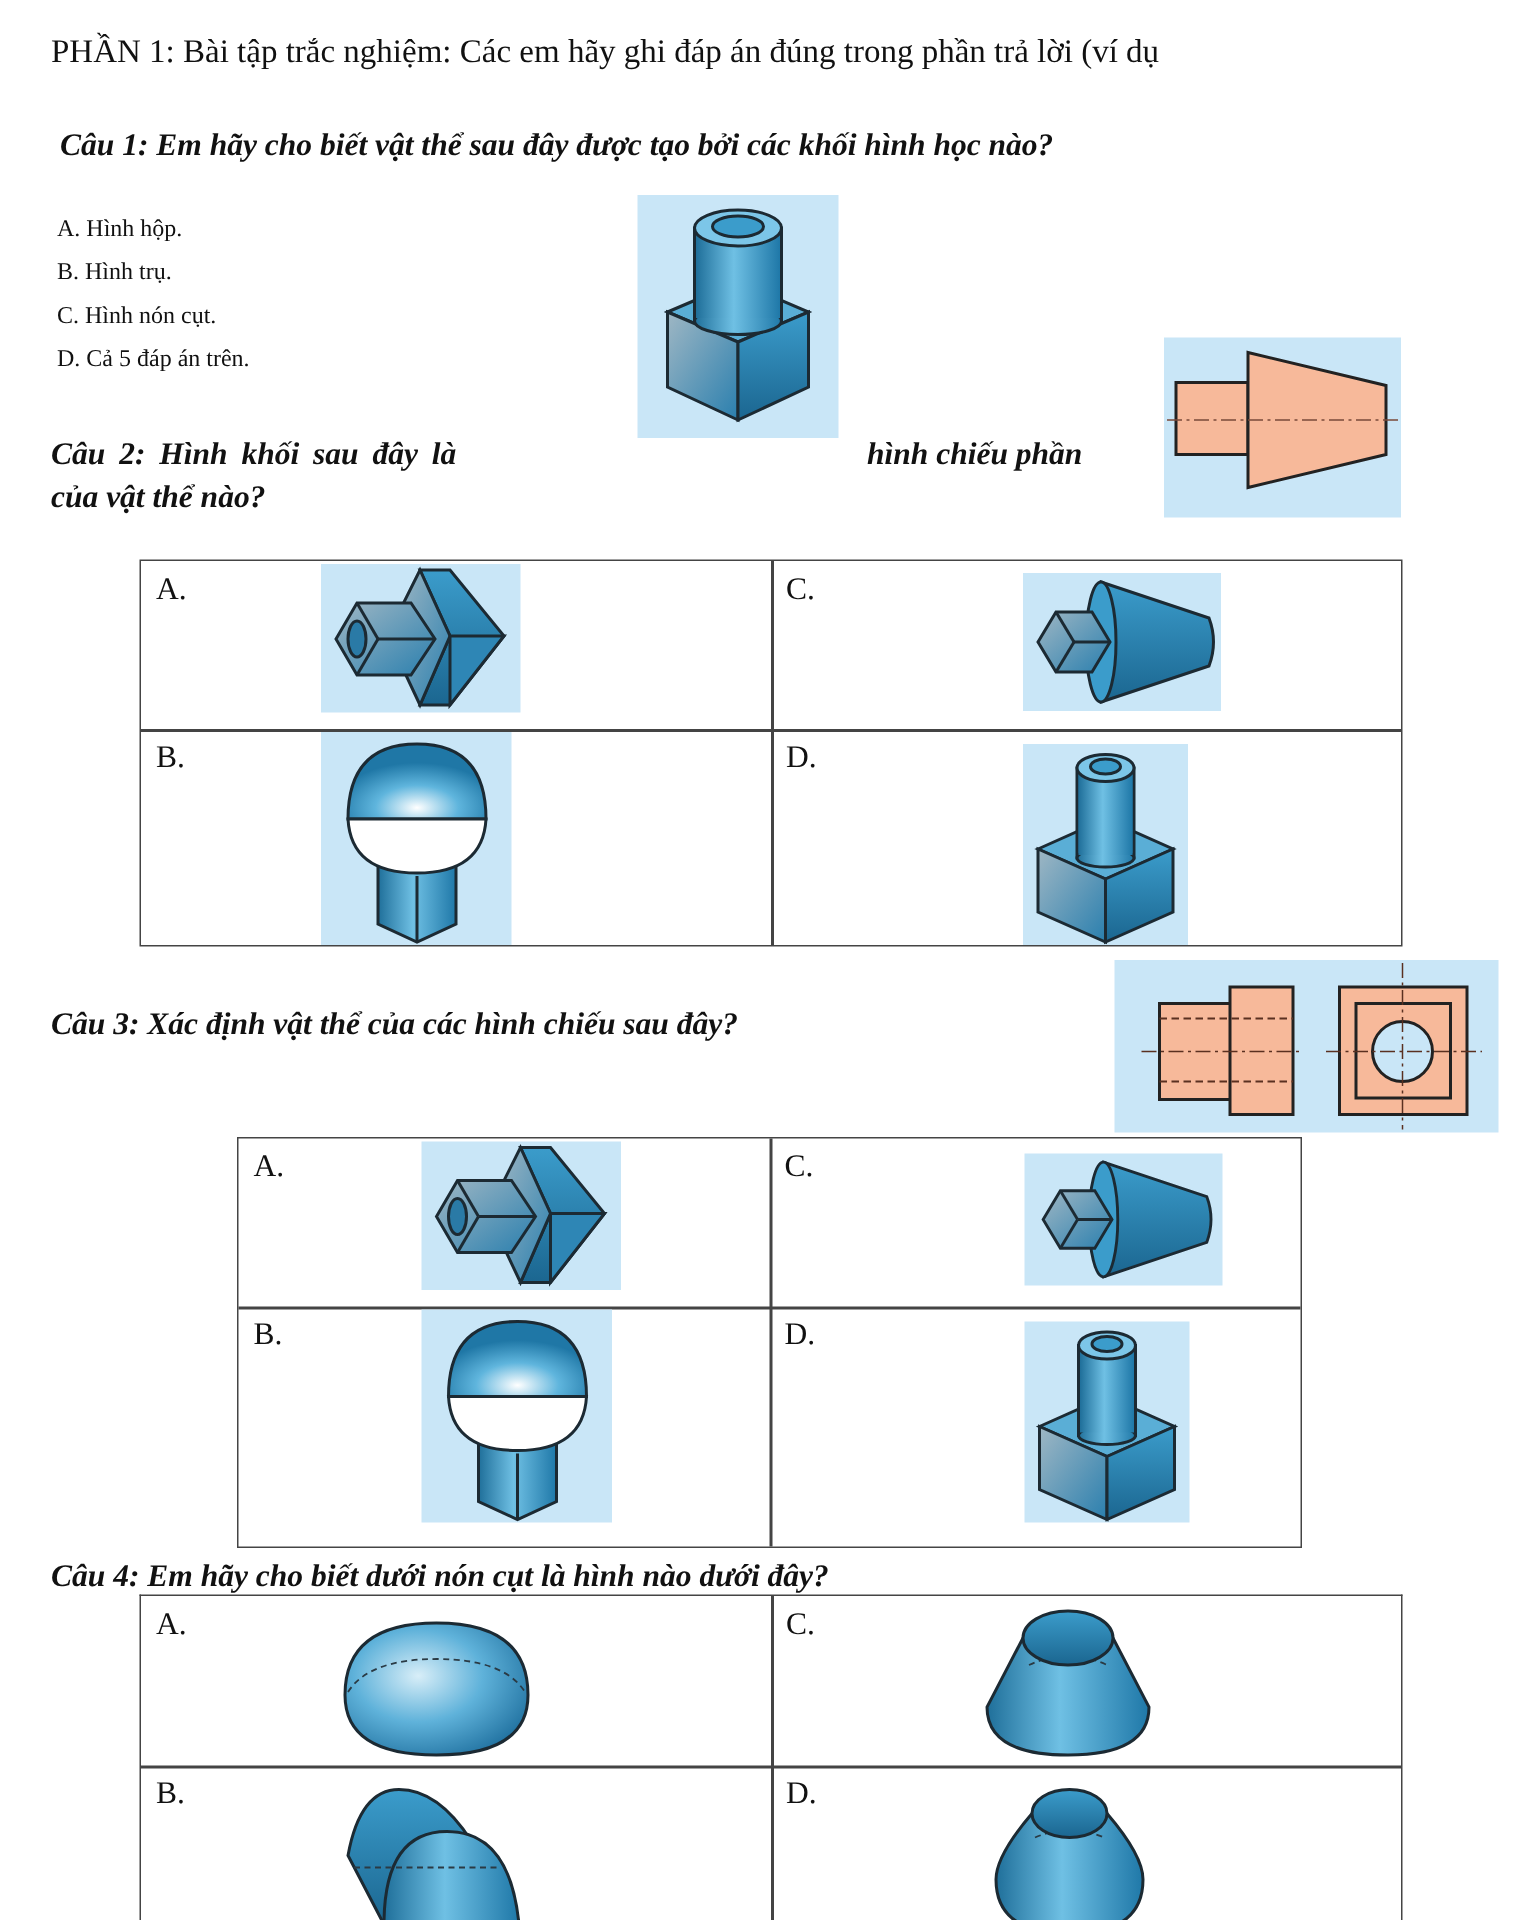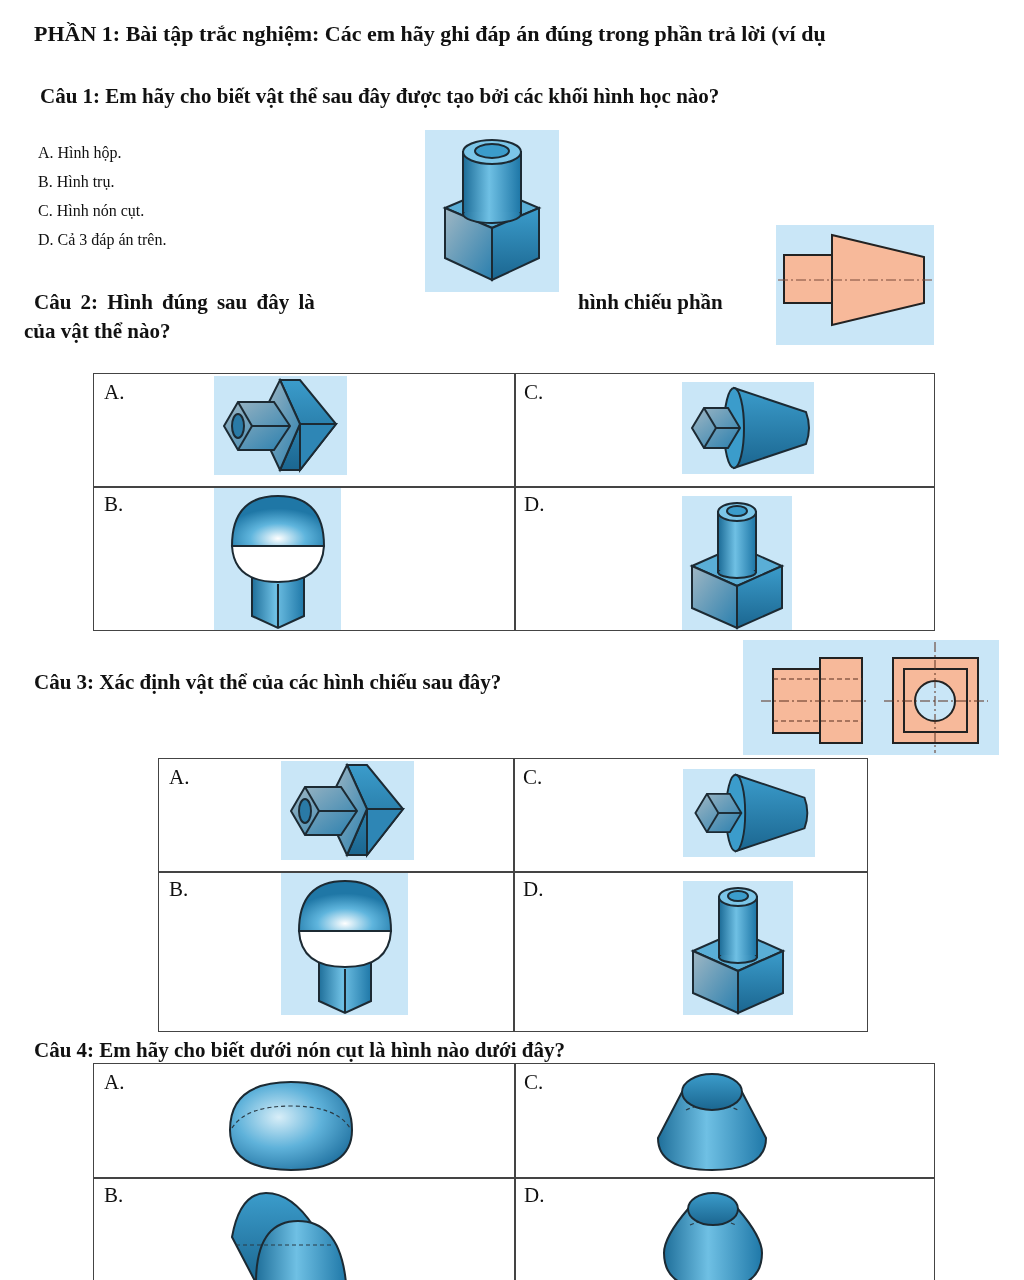--- a/index.html
+++ b/index.html
@@ -1,20 +1,20 @@
 <!DOCTYPE html>
 <html><head>
 <meta charset="utf-8">
 <style>
   html, body { margin:0; padding:0; background:#ffffff; }
   body { width:1024px; height:1280px; position:relative; overflow:hidden;
          font-family:"Liberation Serif", "DejaVu Serif", serif; color:#111; }
   .abs { position:absolute; }
-  .heading { font-weight:bold; font-size:22px; line-height:28px; }
-  .q-title { font-weight:bold; font-size:21px; line-height:28px; }
+  .heading { font-weight:normal; font-size:22px; line-height:28px; }
+  .q-title { font-weight:bold; font-style:italic; font-size:21px; line-height:28px; }
   .option-text { font-size:16px; line-height:29px; }
   .fig-bg { background:#c9e6f7; }
   .grid-table { position:absolute; border:1.5px solid #444; box-sizing:border-box; }
   .grid-table .cell { position:absolute; box-sizing:border-box; }
   .cell-label { position:absolute; left:10px; top:6px; font-size:21px; }
   .vline { position:absolute; top:0; bottom:0; width:1.5px; background:#444; }
   .hline { position:absolute; left:0; right:0; height:1.5px; background:#444; }
   svg { display:block; }
 </style>
 </head>
@@ -51,39 +51,39 @@
 <div class="abs heading" style="left:34px; top:20px; width:980px;">
   <div>PHẦN 1:  Bài tập trắc nghiệm: Các em hãy ghi đáp án đúng trong phần trả lời (ví dụ</div>
 </div>
 
 <div class="abs q-title" style="left:40px; top:82px;">Câu 1: Em hãy cho biết vật thể sau đây được tạo bởi các khối hình học nào?</div>
 
 <div class="abs" style="left:38px; top:138px;">
   <div class="option-text">A. Hình hộp.</div>
   <div class="option-text">B. Hình trụ.</div>
   <div class="option-text">C. Hình nón cụt.</div>
-  <div class="option-text">D. Cả 3 đáp án trên.</div>
+  <div class="option-text">D. Cả 5 đáp án trên.</div>
 </div>
 
 <div class="abs fig-bg" style="left:425px; top:130px; width:134px; height:162px;">
   <svg width="134" height="162" viewBox="0 0 134 162">
     <polygon points="20,78 67,58 114,78 67,98" fill="#5aaed6" stroke="#1c2a33" stroke-width="2"></polygon>
     <polygon points="20,78 67,98 67,150 20,128" fill="url(#gGreyBlue)" stroke="#1c2a33" stroke-width="2"></polygon>
     <polygon points="67,98 114,78 114,128 67,150" fill="url(#gBlueV)" stroke="#1c2a33" stroke-width="2"></polygon>
     <rect x="38" y="22" width="58" height="62" fill="url(#gBlue)" stroke="#1c2a33" stroke-width="2"></rect>
     <ellipse cx="67" cy="84" rx="29" ry="9" fill="url(#gBlue)" stroke="#1c2a33" stroke-width="2"></ellipse>
     <rect x="39" y="22" width="56" height="60" fill="url(#gBlue)"></rect>
     <ellipse cx="67" cy="22" rx="29" ry="12" fill="#7cc6e8" stroke="#1c2a33" stroke-width="2"></ellipse>
     <ellipse cx="67" cy="21" rx="17" ry="7" fill="#3b9ccb" stroke="#1c2a33" stroke-width="2"></ellipse>
   </svg>
 </div>
 
-<div class="abs q-title" style="left:34px; top:288px; width:380px; word-spacing:4px;">Câu  2: Hình  đúng  sau  đây  là</div>
+<div class="abs q-title" style="left:34px; top:288px; width:380px; word-spacing:4px;">Câu  2: Hình  khối  sau  đây  là</div>
 <div class="abs q-title" style="left:578px; top:288px;">hình chiếu phần</div>
-<div class="abs q-title" style="left:24px; top:317px;">của vật thể nào?</div>
+<div class="abs q-title" style="left:34px; top:317px;">của vật thể nào?</div>
 
 <div class="abs fig-bg" style="left:776px; top:225px; width:158px; height:120px;">
   <svg width="158" height="120" viewBox="0 0 158 120">
     <rect x="8" y="30" width="48" height="48" fill="#f7b99a" stroke="#222" stroke-width="2"></rect>
     <polygon points="56,10 148,32 148,78 56,100" fill="#f7b99a" stroke="#222" stroke-width="2"></polygon>
     <line x1="2" y1="55" x2="156" y2="55" stroke="#7a4a3a" stroke-width="1" stroke-dasharray="10,3,2,3"></line>
   </svg>
 </div>
 
 <div class="grid-table" style="left:93px; top:373px; width:842px; height:258px;">

